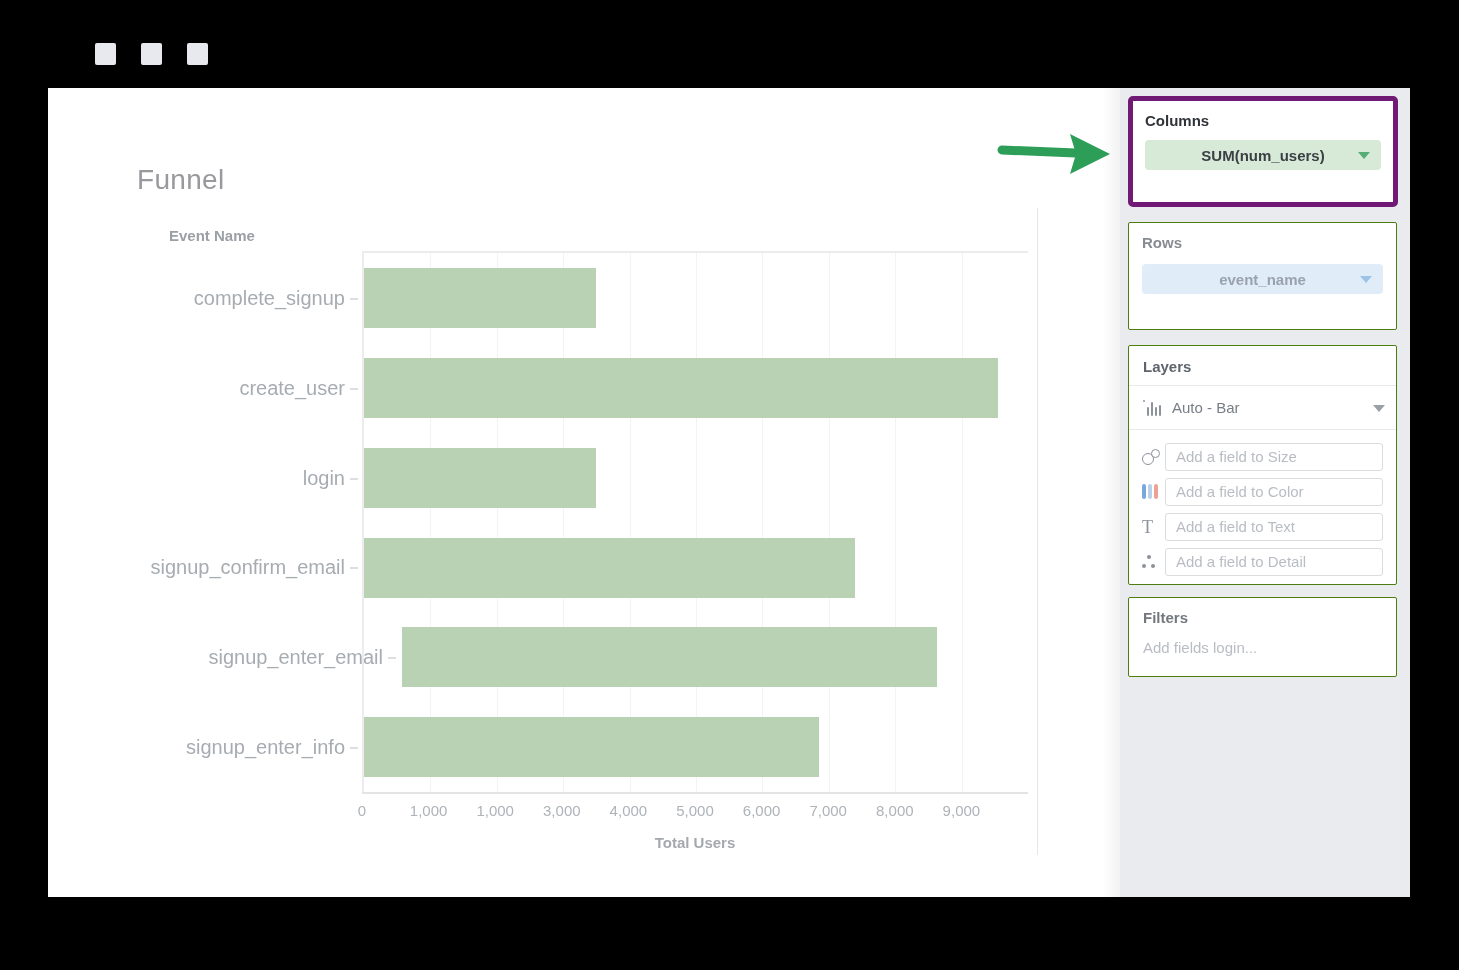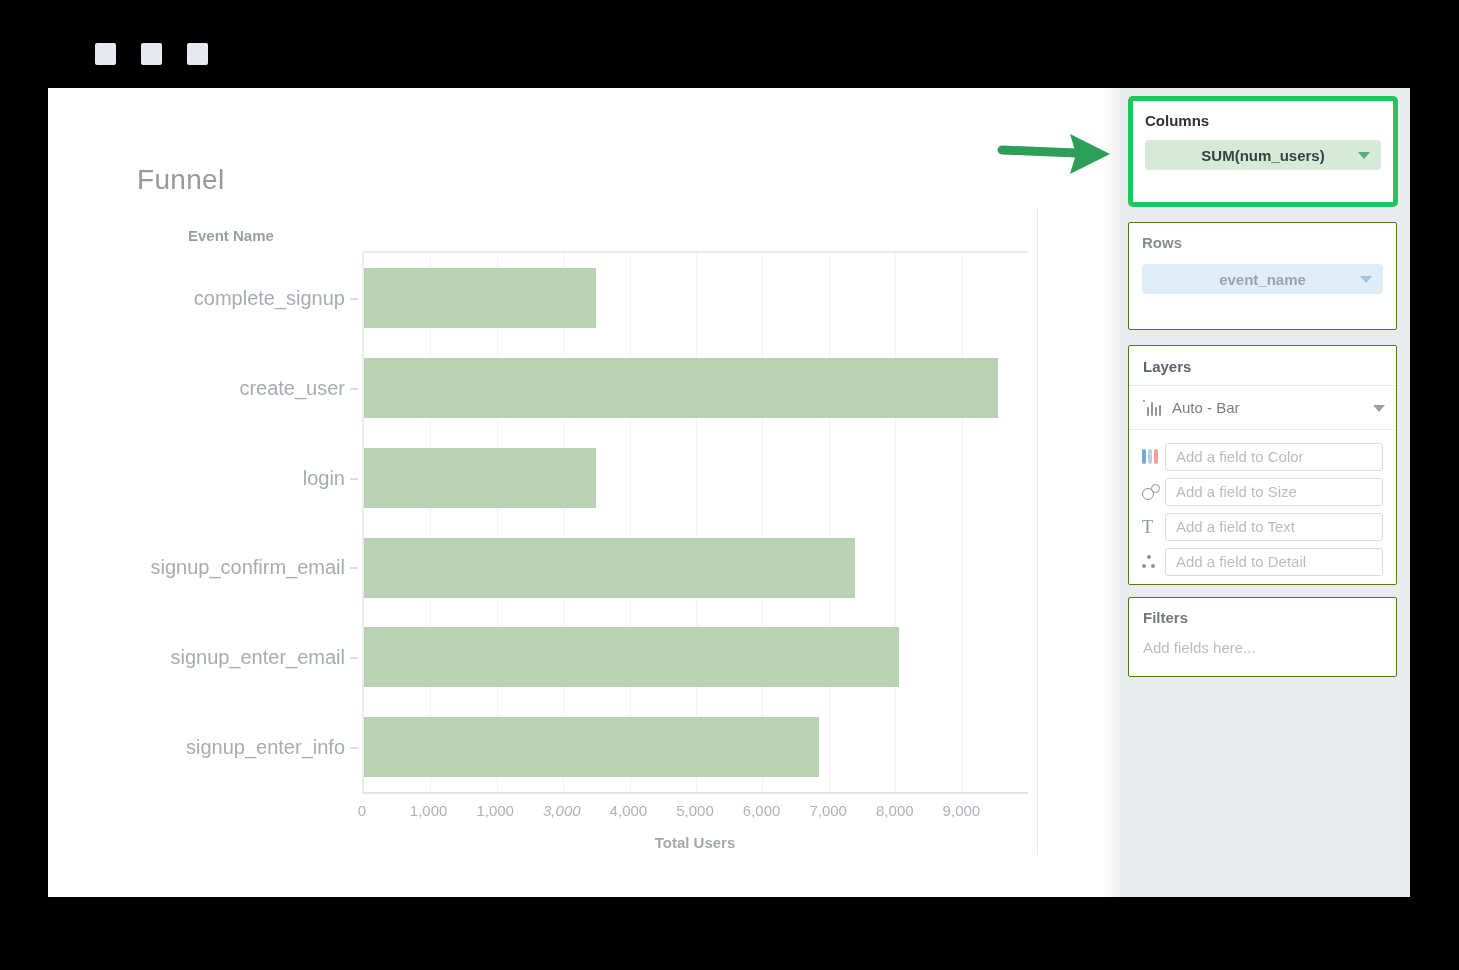--- a/index.html
+++ b/index.html
@@ -19,21 +19,21 @@
   .content {
     position:absolute; left:48px; top:88px; width:1362px; height:809px;
     background:#fff; overflow:hidden;
   }
   
   .chart-title {
     position:absolute; left:89px; top:76px;
     font-size:28px; color:#98999c; letter-spacing:.3px;
   }
   .yaxis-title {
-    position:absolute; left:140px; top:139px;
+    position:absolute; left:121px; top:139px;
     font-size:15px; font-weight:bold; color:#9aa0a5;
   }
   .plot {
     position:absolute; left:314px; top:163px; width:666px; height:541px;
     border-top:2px solid #ececee;
     border-left:2px solid #ececee;
     background:#fff;
   }
   .gridline {
     position:absolute; top:0; bottom:0; width:1px; background:#f2f3f5;
@@ -86,21 +86,21 @@
   }
   .pill .pill-label { font-size:15px; font-weight:bold; }
   .caret {
     position:absolute; right:11px; top:50%; margin-top:-3px;
     width:0; height:0; border-left:6px solid transparent;
     border-right:6px solid transparent; border-top:7px solid currentColor;
   }
   
   .columns-card {
     left:8px; top:8px; width:270px; height:111px;
-    border:5px solid #22c55e; border-radius:5px; padding:11px 12px;
+    border:5px solid #701a75; border-radius:5px; padding:11px 12px;
   }
   .columns-card .card-header { color:#2f3237; }
   .columns-card .pill { margin-top:11px; background:#d7e9d7; }
   .columns-card .pill-label { color:#3b4046; }
   .columns-card .caret { color:#55ae75; }
   
   .rows-card { left:8px; top:134px; width:269px; height:108px; padding:11px 13px; }
   .rows-card .card-header { color:#878c93; }
   .rows-card .pill { margin-top:13px; background:#e0edf9; }
   .rows-card .pill-label { color:#9aa2ad; }
@@ -187,37 +187,37 @@
       <div class="bar-row" style="top: 33.3333%; height: 16.6667%;">
         <span class="cat-tick"></span>
         <span class="cat-label">login</span>
         <div class="bar" style="width: 35%; background: rgb(185, 210, 180);"></div>
       </div>
       <div class="bar-row" style="top: 50%; height: 16.6667%;">
         <span class="cat-tick"></span>
         <span class="cat-label">signup_confirm_email</span>
         <div class="bar" style="width: 74%; background: rgb(185, 210, 180);"></div>
       </div>
-      <div class="bar-row" style="top: 66.6667%; height: 16.6667%;">
+      <div class="bar-row" style="top: 66.6667%; height: 16.6667%; margin-left: 38px;">
         <span class="cat-tick"></span>
         <span class="cat-label">signup_enter_email</span>
         <div class="bar" style="width: 80.5%; background: rgb(185, 210, 180);"></div>
       </div>
       <div class="bar-row" style="top: 83.3333%; height: 16.6667%; text-align: center;">
         <span class="cat-tick"></span>
         <span class="cat-label">signup_enter_info</span>
         <div class="bar" style="width: 68.5%; background: rgb(185, 210, 180);"></div>
       </div>
     </div>
   <div class="axis-bottom"></div>
   <div class="x-axis" id="xaxis">
       <span class="xtick" style="left: 0%;">0</span>
       <span class="xtick" style="left: 10%;">1,000</span>
       <span class="xtick" style="left: 20%;">1,000</span>
-      <span class="xtick" style="left: 30%; font-style: italic;">3,000</span>
+      <span class="xtick" style="left: 30%;">3,000</span>
       <span class="xtick" style="left: 40%;">4,000</span>
       <span class="xtick" style="left: 50%;">5,000</span>
       <span class="xtick" style="left: 60%;">6,000</span>
       <span class="xtick" style="left: 70%;">7,000</span>
       <span class="xtick" style="left: 80%;">8,000</span>
       <span class="xtick" style="left: 90%;">9,000</span>
     </div>
   <div class="xaxis-title">Total Users</div>
   <div class="chart-right-border"></div>
 
@@ -250,36 +250,36 @@
             <i style="height:9px"></i>
             <i style="height:11px"></i>
         </span>
         <span class="marktype-label">Auto - Bar</span>
         <span class="caret"></span>
       </div>
       <div class="divider"></div>
       <div class="field-rows">
         <div class="field-row">
           <span class="field-icon-cell">
+              <span class="size-icon">
+            <i class="c1"></i>
+                <i class="c2"></i>
+          </span>
+            </span>
+          <input class="field-input" readonly="" placeholder="Add a field to Size" style="">
+        </div>
+        <div class="field-row">
+          <span class="field-icon-cell">
               <span class="color-icon">
             <i style="background:#7aa7dc"></i>
                 <i style="background:#b8d2ec"></i>
                 <i style="background:#eda296"></i>
           </span>
             </span>
           <input class="field-input" readonly="" placeholder="Add a field to Color" style="">
-        </div>
-        <div class="field-row">
-          <span class="field-icon-cell">
-              <span class="size-icon">
-            <i class="c1"></i>
-                <i class="c2"></i>
-          </span>
-            </span>
-          <input class="field-input" readonly="" placeholder="Add a field to Size" style="">
         </div>
         <div class="field-row">
           <span class="field-icon-cell">
               <span class="text-icon">T</span>
             </span>
           <input class="field-input" readonly="" placeholder="Add a field to Text" style="">
         </div>
         <div class="field-row">
           <span class="field-icon-cell">
               <span class="detail-icon">
@@ -288,21 +288,21 @@
                 <i class="d3"></i>
           </span>
             </span>
           <input class="field-input" readonly="" placeholder="Add a field to Detail" style="">
         </div>
       </div>
     </div>
 
     <div class="card card-plain filters-card">
       <div class="card-header">Filters</div>
-      <div class="filters-placeholder">Add fields here...</div>
+      <div class="filters-placeholder">Add fields login...</div>
     </div>
 
   </div>
 
   <svg class="anno-arrow" width="118" height="52" viewBox="0 0 118 52" id="arrow-svg">
     <line id="arrow-line" x1="6" y1="22" x2="80" y2="25" stroke-width="9" stroke-linecap="round" stroke="#2c9e58"></line>
     <polygon id="arrow-head" points="74,6 114,26 74,46 80,26" fill="#2c9e58"></polygon>
   </svg>
 
 </div>

